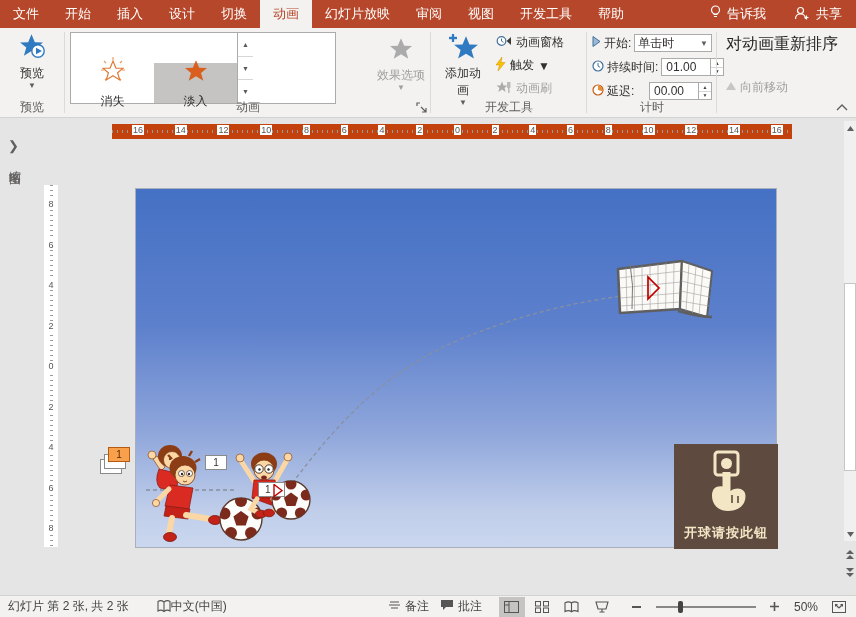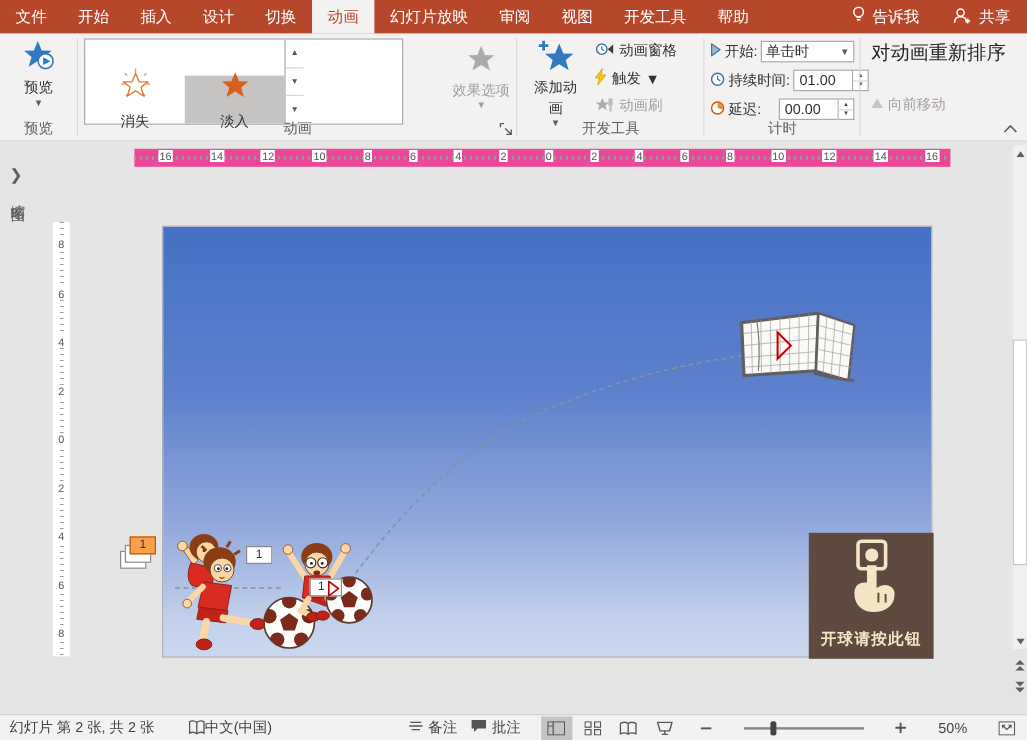--- a/index.html
+++ b/index.html
@@ -75,21 +75,21 @@
   .reorder-btn{display:flex;align-items:flex-start;gap:4px;font-size:12px;margin-bottom:8px;
                background:none;border:0;font:inherit;color:#323130;padding:0;margin-top:24px;}
   .collapse-btn{position:absolute;right:8px;bottom:3px;background:none;border:0;padding:0;}
 
   
   .workspace{position:absolute;left:0;top:118px;width:856px;height:477px;background:#E5E5E5;}
   .thumb-expand{position:absolute;left:8px;top:20px;background:none;border:0;
                 font-size:13px;color:#605E5C;padding:0;}
   .thumb-label{position:absolute;left:6px;top:42px;writing-mode:vertical-rl;
                text-orientation:upright;font-size:12px;color:#605E5C;letter-spacing:2px;}
-  .hruler{position:absolute;left:112px;top:6px;width:680px;height:15px;background:#ec4899;}
+  .hruler{position:absolute;left:112px;top:6px;width:680px;height:15px;background:#c2410c;}
   .hruler::after{content:"";position:absolute;left:0;right:0;top:6px;height:3px;
      background:repeating-linear-gradient(90deg,#9a9a9a 0 1px,transparent 1px 5px);}
   .hruler .nums{position:absolute;left:20px;right:9px;top:1px;display:flex;
                 justify-content:space-between;font-size:9px;color:#555;z-index:1;}
   .hruler .nums span{background:#fff;padding:0 1px;}
   .vruler{position:absolute;left:44px;top:67px;width:14px;height:362px;background:#fff;}
   .vruler::after{content:"";position:absolute;top:0;bottom:0;left:6px;width:3px;
      background:repeating-linear-gradient(180deg,#9a9a9a 0 1px,transparent 1px 5px);}
   .vruler .nums{position:absolute;top:14px;bottom:14px;left:0;right:0;display:flex;
                 flex-direction:column;justify-content:space-between;align-items:center;
@@ -632,21 +632,21 @@
               <path d="M7.5 2 C6 0.8 3 0.8 1 1.8 V10.5 C3 9.5 6 9.5 7.5 10.8 C9 9.5 12 9.5 14 10.5 V1.8 C12 0.8 9 0.8 7.5 2 Z M7.5 2 V10.8" fill="none" stroke="#555" stroke-width="1.1"></path>
             </svg>
         </button>
         <button class="viewbtn">
           <svg width="14" height="12" viewBox="0 0 14 12">
               <path d="M1 1 h12 l-2 7 h-8 z" fill="none" stroke="#555" stroke-width="1.1"></path>
               <path d="M7 8 v3 M4.5 11 h5" stroke="#555" stroke-width="1.1"></path>
             </svg>
         </button>
       </span>
-      <span style="display:flex;align-items:center;gap:24px;margin-left:4px;">
+      <span style="display:flex;align-items:center;gap:12px;margin-left:4px;">
         <button class="viewbtn" style="width:14px">
           <svg width="9" height="2" viewBox="0 0 9 2">
               <rect width="9" height="2" fill="#555"></rect>
             </svg>
         </button>
         <span class="zoomtrack">
           <span class="zoomthumb"></span>
         </span>
         <button class="viewbtn" style="width:14px">
           <svg width="9" height="9" viewBox="0 0 9 9">

